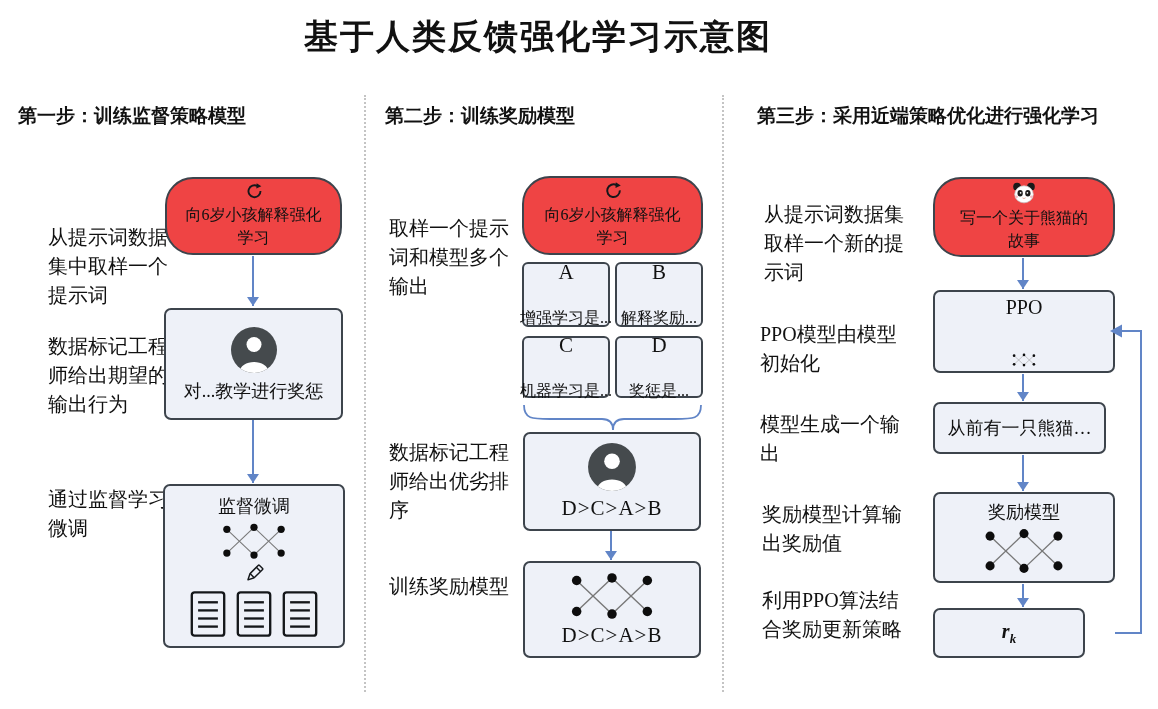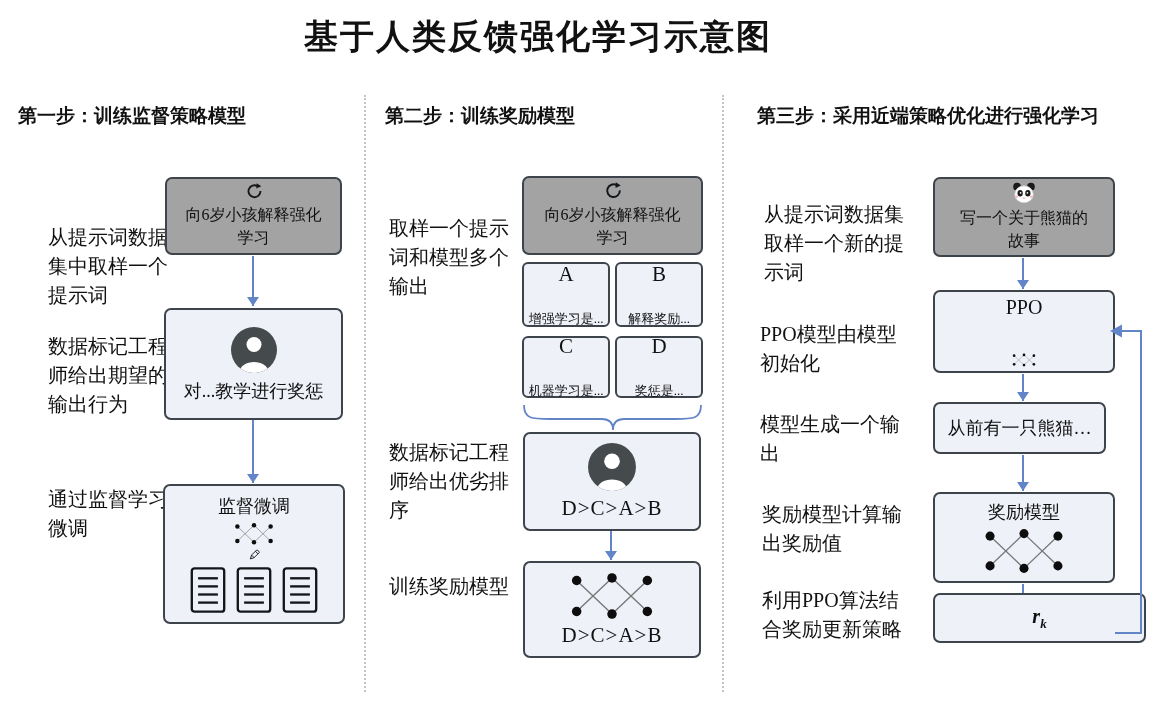--- a/index.html
+++ b/index.html
@@ -14,28 +14,28 @@
   }
   .sep { position:absolute; top:95px; height:597px; width:0; border-left:2px dotted #c4c4c4; }
   .step-header { position:absolute; font-size:19px; font-weight:bold; white-space:nowrap; }
   .side-label { position:absolute; font-size:20px; line-height:1.45; }
   .box {
     position:absolute; box-sizing:border-box; background:#eef1f8;
     border:2px solid #3d444c; border-radius:7px;
     display:flex; flex-direction:column; align-items:center; justify-content:center;
     text-align:center;
   }
-  .box.blue { background:#a3a3a3; }
+  .box.blue { background:#ef4444;border-radius:28px; }
   .pre { white-space:pre-line; }
   .prompt-text { font-size:16px; line-height:1.45; margin-top:2px; }
   .small-box { position:absolute; box-sizing:border-box; background:#eef1f8;
     border:2px solid #3d444c; border-radius:6px; display:flex; flex-direction:column;
     align-items:center; justify-content:center; text-align:center; }
   .opt-label { font-size:21px; }
-  .opt-text { font-size:13px; margin-top:23px; white-space:nowrap; }
+  .opt-text { font-size:16px; margin-top:23px; white-space:nowrap; }
   .rank-text { font-size:21px; letter-spacing:1px; }
   .box-title { font-size:18px; }
   .arrow-v { position:absolute; width:2px; background:#6185c7; }
   .arrow-v::after {
     content:""; position:absolute; bottom:0; left:-5px; width:0; height:0;
     border-left:6px solid transparent; border-right:6px solid transparent;
     border-top:9px solid #6185c7;
   }
   .icon { display:block; }
   .rk { font-size:20px; font-weight:bold; font-style:italic; }
@@ -79,21 +79,21 @@
       <g clip-path="url(#pclip1)">
         <circle cx="24" cy="18.5" r="7.5" fill="#ffffff"></circle>
         <path d="M9,48 C9,32 39,32 39,48 Z" fill="#ffffff"></path>
       </g>
     </svg>
     <div style="font-size:18px; margin-top:5px;">对...教学进行奖惩</div>
   </div>
 
   <div class="arrow-v" style="left:252px; top:420px; height:63px;"></div>
 
-  <div class="box" style="left:163px; top:484px; width:182px; height:140px; padding:8px 23px; justify-content:space-between;">
+  <div class="box" style="left:163px; top:484px; width:182px; height:164px; padding:8px 23px; justify-content:space-between;">
     <div class="box-title">监督微调</div>
     <svg class="icon" style="margin-top:4px;" width="106" height="52" viewBox="0 0 110 58">
       <g stroke="#777" stroke-width="1.6">
         <line x1="14" y1="11" x2="55" y2="50"></line>
         <line x1="55" y1="8" x2="14" y2="47"></line>
         <line x1="55" y1="8" x2="96" y2="47"></line>
         <line x1="96" y1="11" x2="55" y2="50"></line>
       </g>
       <g fill="#0d0d0d">
         <circle cx="14" cy="11" r="5.5"></circle>
@@ -286,21 +286,21 @@
           <circle cx="96" cy="11" r="5.5"></circle>
         <circle cx="14" cy="47" r="5.5"></circle>
           <circle cx="55" cy="50" r="5.5"></circle>
           <circle cx="96" cy="47" r="5.5"></circle>
       </g>
     </svg>
   </div>
 
   <div class="arrow-v" style="left:1022px; top:584px; height:23px;"></div>
 
-  <div class="box" style="left:933px; top:593px; width:213px; height:50px;">
+  <div class="box" style="left:933px; top:608px; width:152px; height:50px;">
     <div class="rk"><span>r</span><sub>k</sub></div>
   </div>
 
   <svg class="abs" style="left:1108px; top:318px;" width="46" height="326" viewBox="0 0 46 326">
     <path d="M7,315 L33,315 L33,13 L13,13" fill="none" stroke="#6185c7" stroke-width="2"></path>
     <polygon points="2,13 14,6.5 14,19.5" fill="#6185c7"></polygon>
   </svg>
 
 </div>
 

